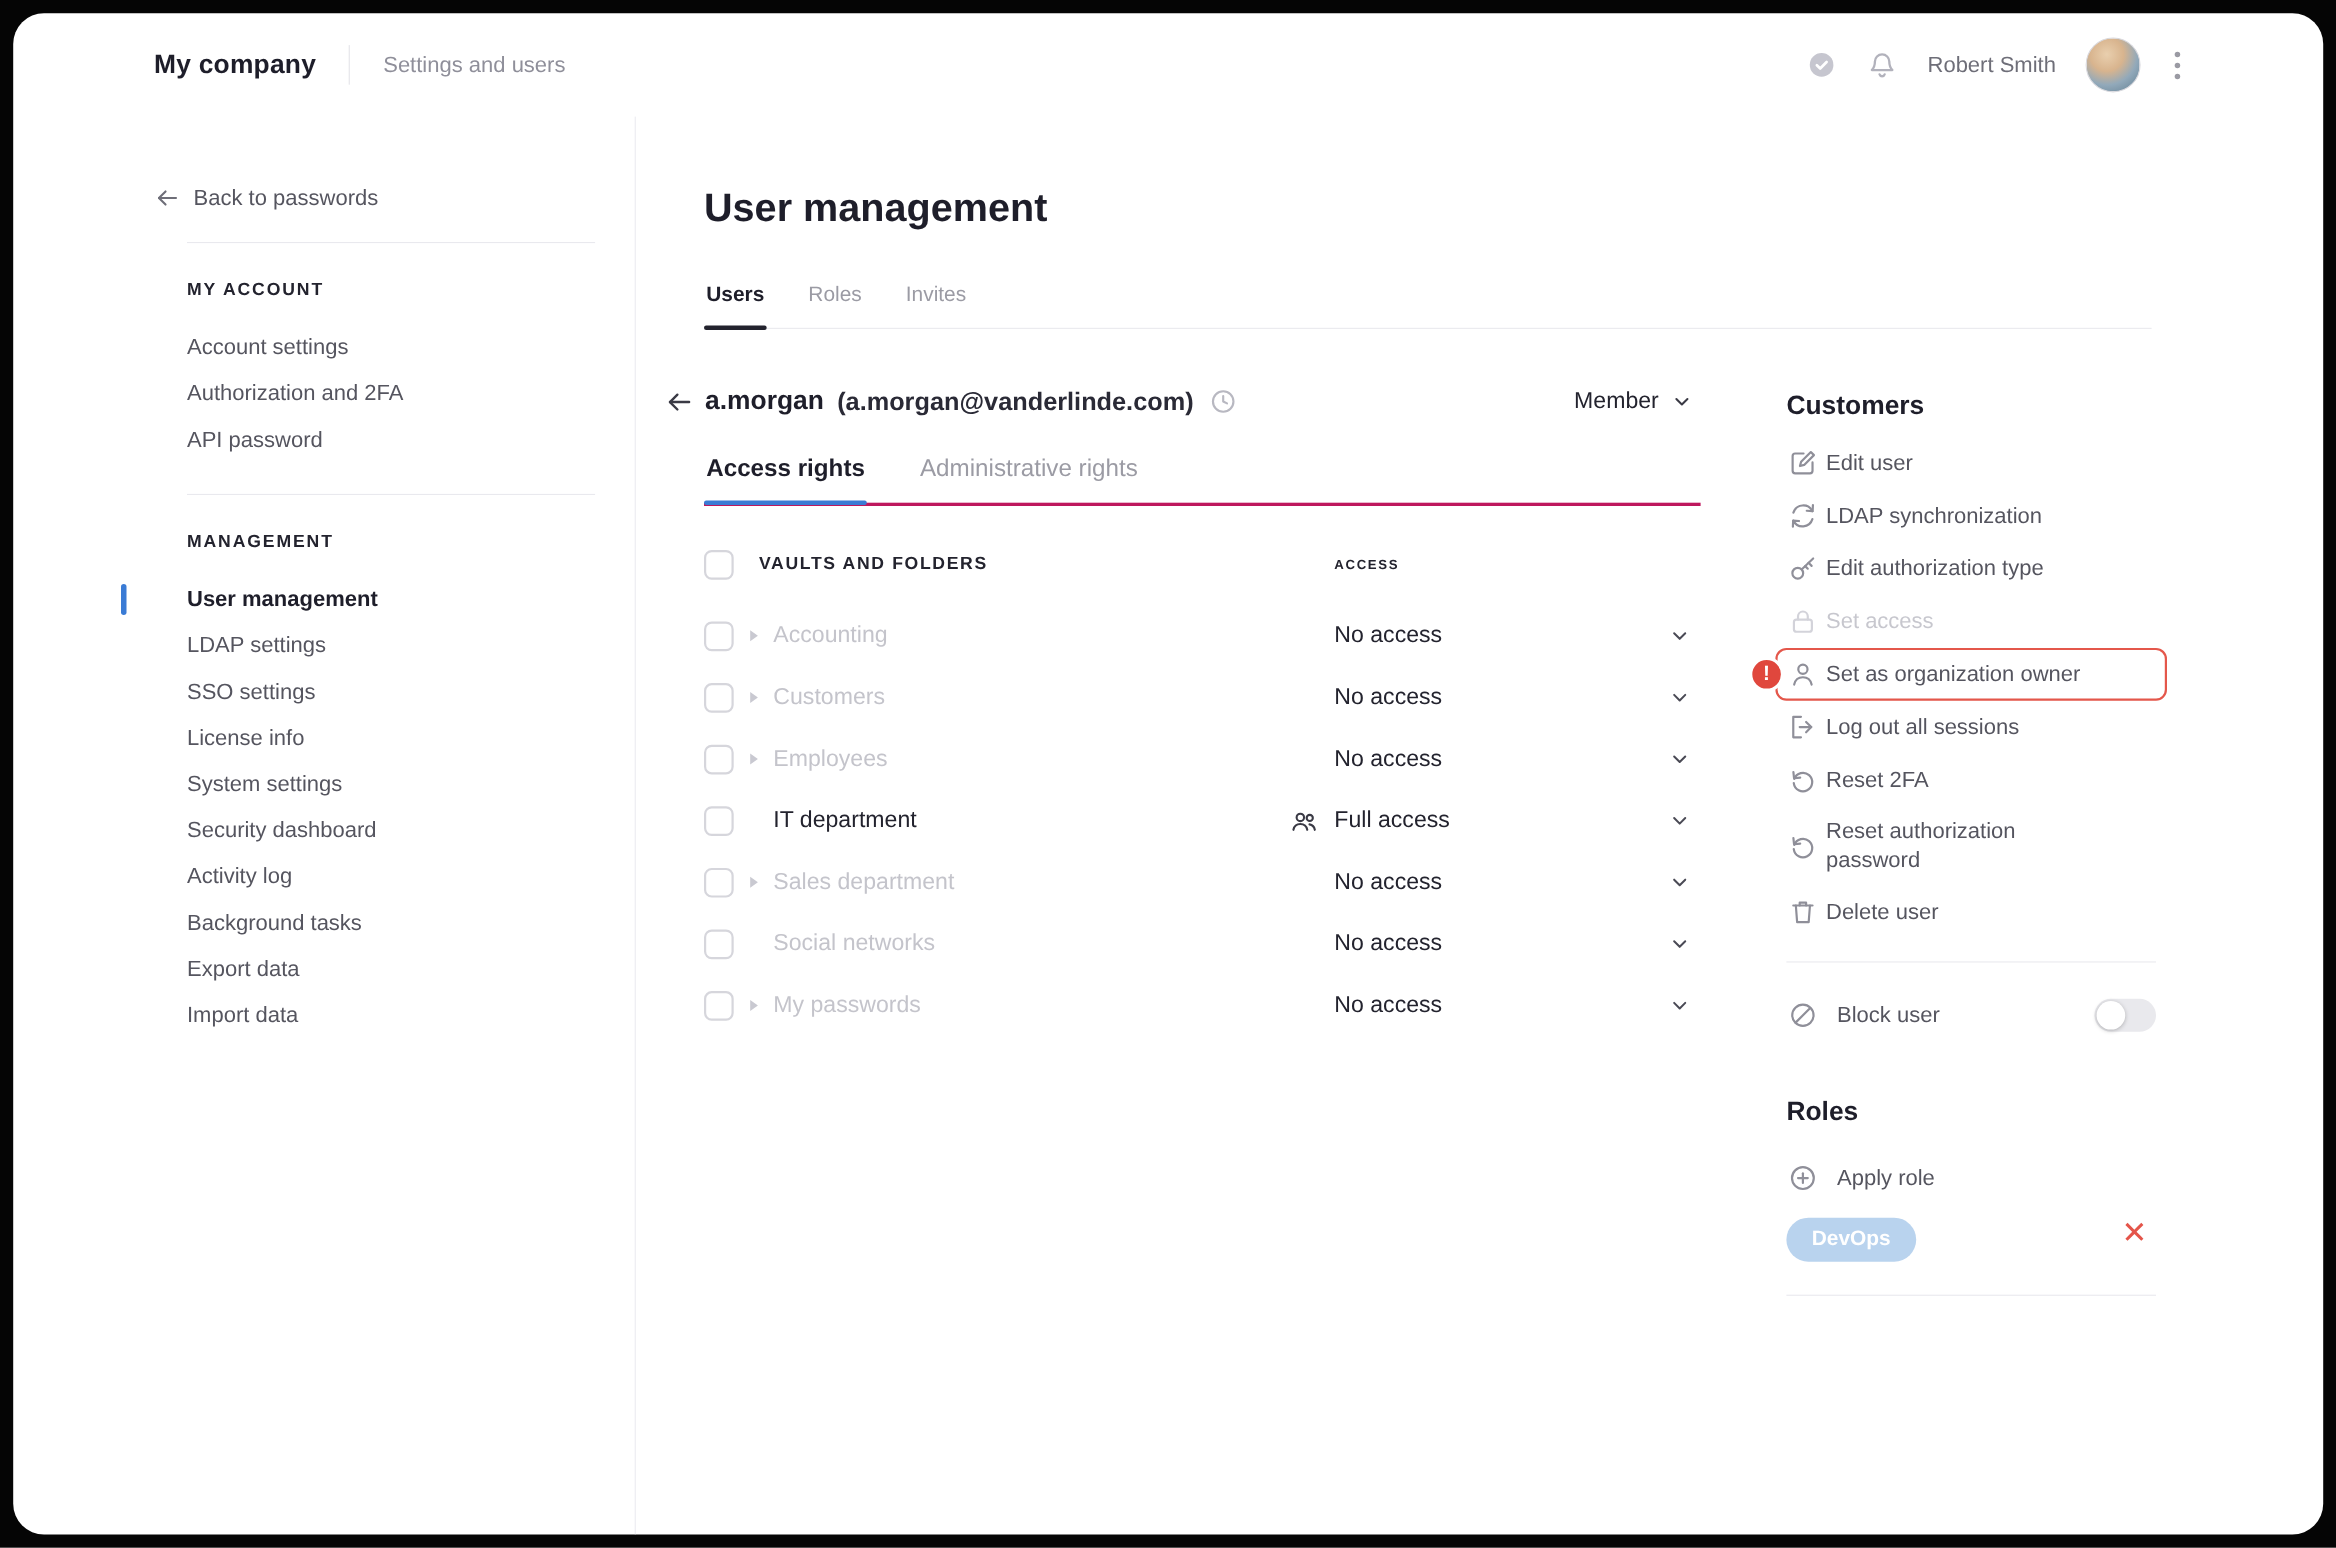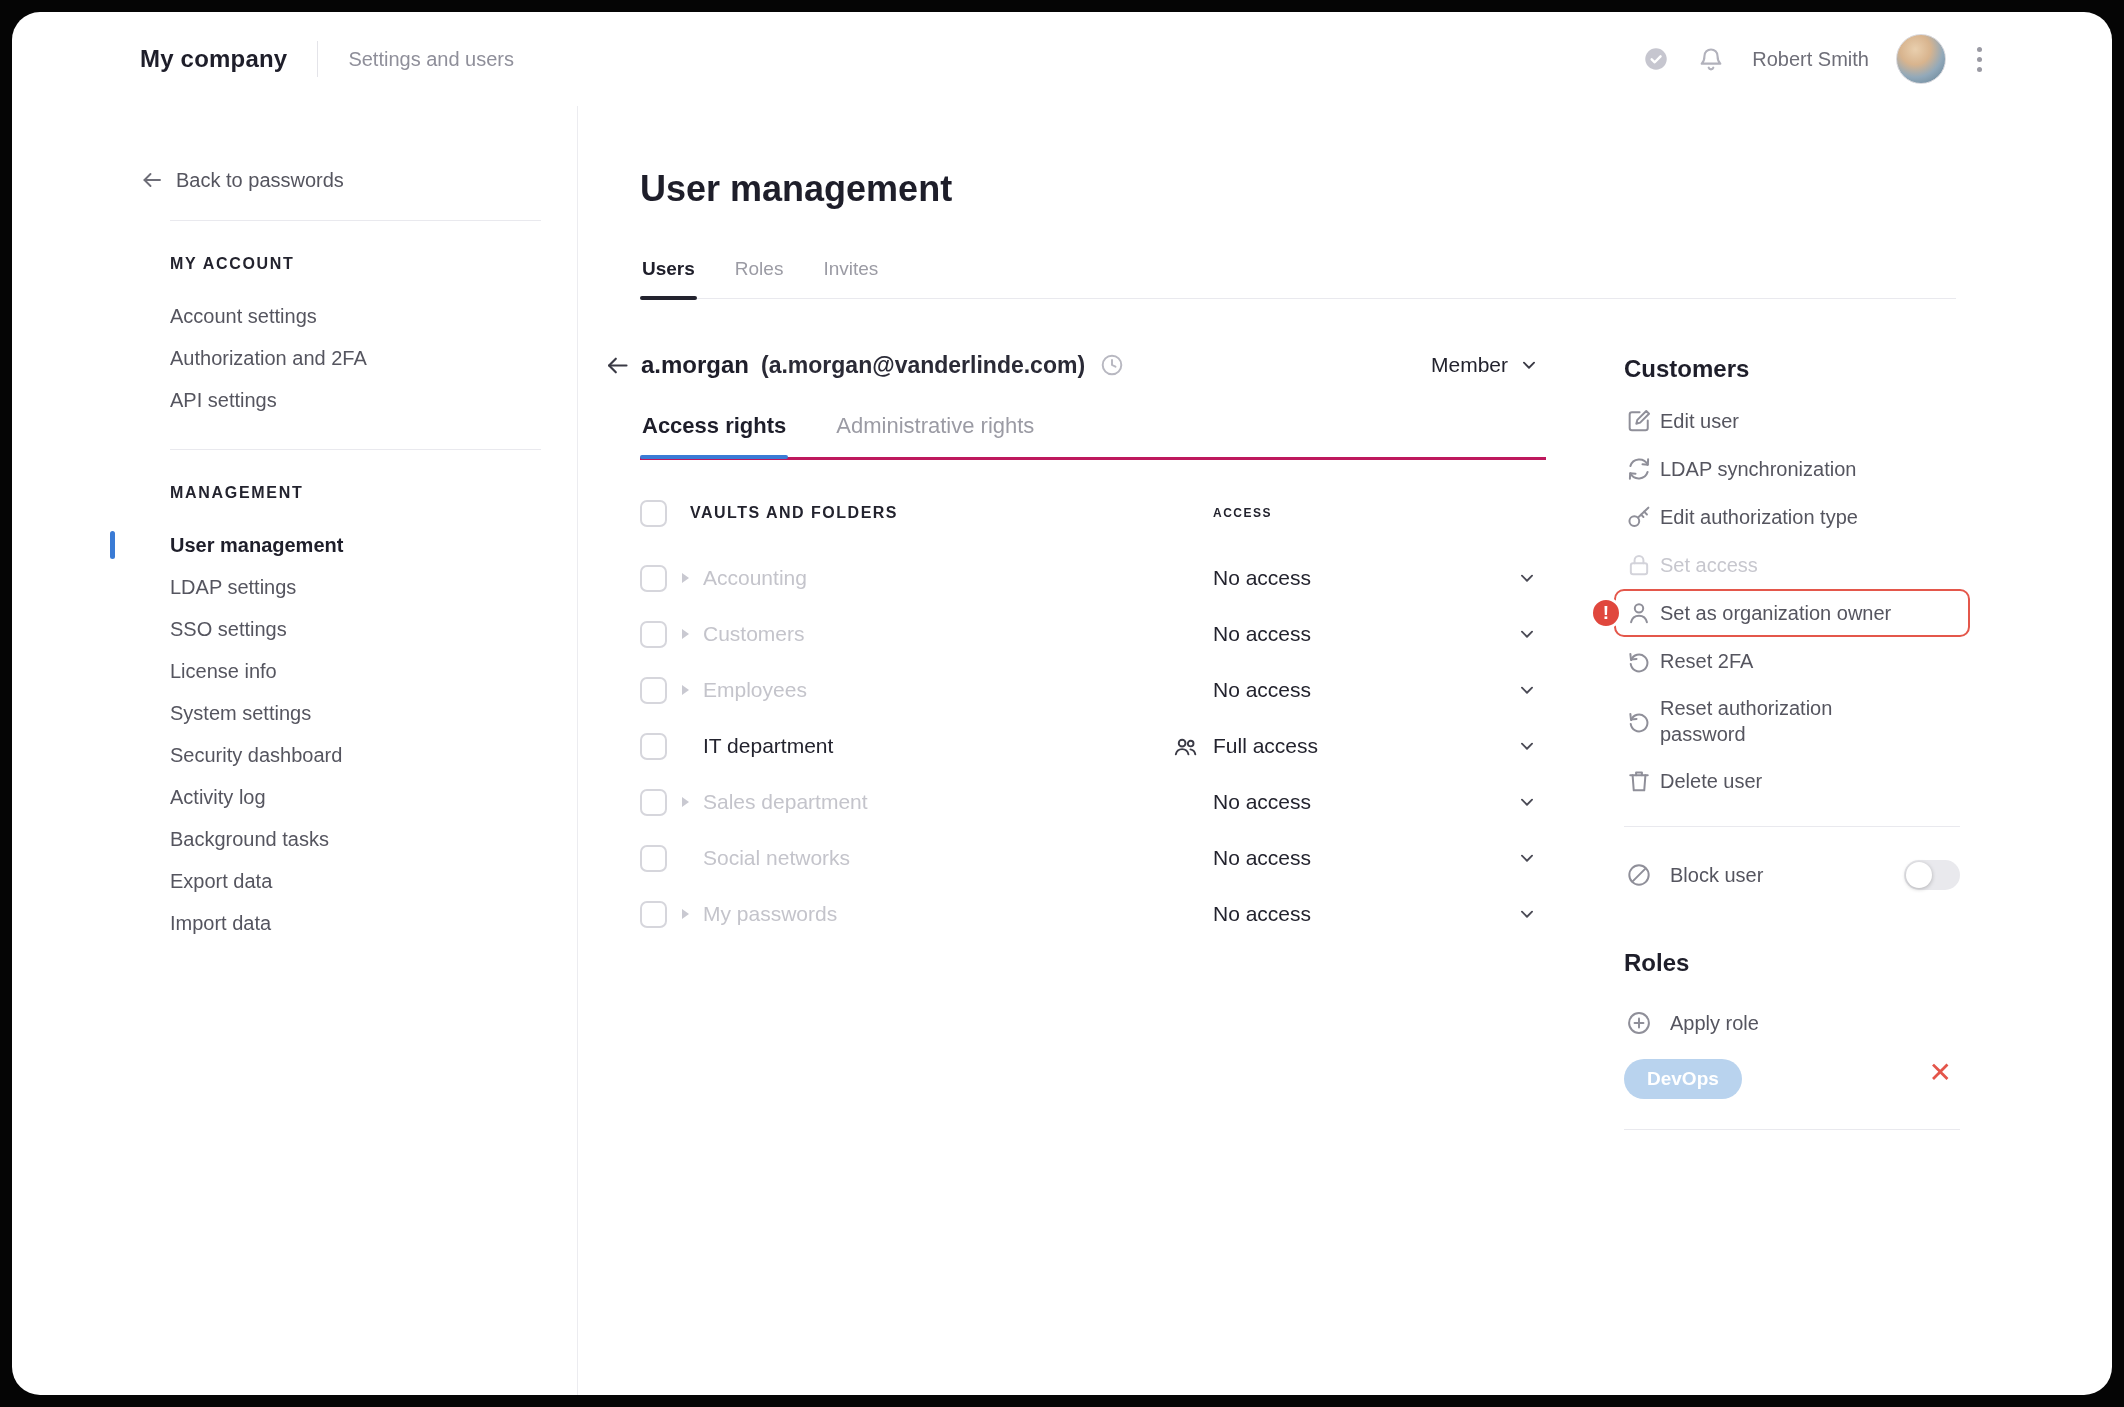--- a/index.html
+++ b/index.html
@@ -155,21 +155,21 @@
       <div class="sb-divider"></div>
 
       <div class="sb-section-title">MY ACCOUNT</div>
       <div class="sb-item">
           <span>Account settings</span>
         </div>
       <div class="sb-item">
           <span>Authorization and 2FA</span>
         </div>
       <div class="sb-item">
-          <span>API settings</span>
+          <span>API password</span>
         </div>
 
       <div class="sb-divider"></div>
 
       <div class="sb-section-title">MANAGEMENT</div>
       <div class="sb-item active">
           <span>User management</span>
         </div>
       <div class="sb-item">
           <span>LDAP settings</span>
@@ -413,20 +413,30 @@
                   <svg width="28" height="28" viewBox="0 0 24 24" fill="none" stroke="currentColor" stroke-width="1.7" stroke-linecap="round" stroke-linejoin="round">
                     <circle cx="12" cy="8" r="3.6"></circle>
                     <path d="M5.2 20c.8-3.7 3.5-5.7 6.8-5.7s6 2 6.8 5.7"></path>
                   </svg>
                 </span>
               <span class="s-label">Set as organization owner</span>
             </div>
             <div class="s-item">
               <span class="icon">
                   <svg width="28" height="28" viewBox="0 0 24 24" fill="none" stroke="currentColor" stroke-width="1.7" stroke-linecap="round" stroke-linejoin="round">
+                    <path d="M10.5 4H4.5v16h6"></path>
+                    <polyline points="14.5 8 18.5 12 14.5 16"></polyline>
+                    <line x1="18.5" y1="12" x2="9.5" y2="12"></line>
+                  </svg>
+                </span>
+              <span class="s-label">Log out all sessions</span>
+            </div>
+            <div class="s-item">
+              <span class="icon">
+                  <svg width="28" height="28" viewBox="0 0 24 24" fill="none" stroke="currentColor" stroke-width="1.7" stroke-linecap="round" stroke-linejoin="round">
                     <path d="M5.3 11.2a7.2 7.2 0 1 1-.4 3.3"></path>
                     <polyline points="4.6 5.9 5.1 10.7 9.9 10.2"></polyline>
                   </svg>
                 </span>
               <span class="s-label">Reset 2FA</span>
             </div>
             <div class="s-item two-line">
               <span class="icon">
                   <svg width="28" height="28" viewBox="0 0 24 24" fill="none" stroke="currentColor" stroke-width="1.7" stroke-linecap="round" stroke-linejoin="round">
                     <path d="M5.3 11.2a7.2 7.2 0 1 1-.4 3.3"></path>

